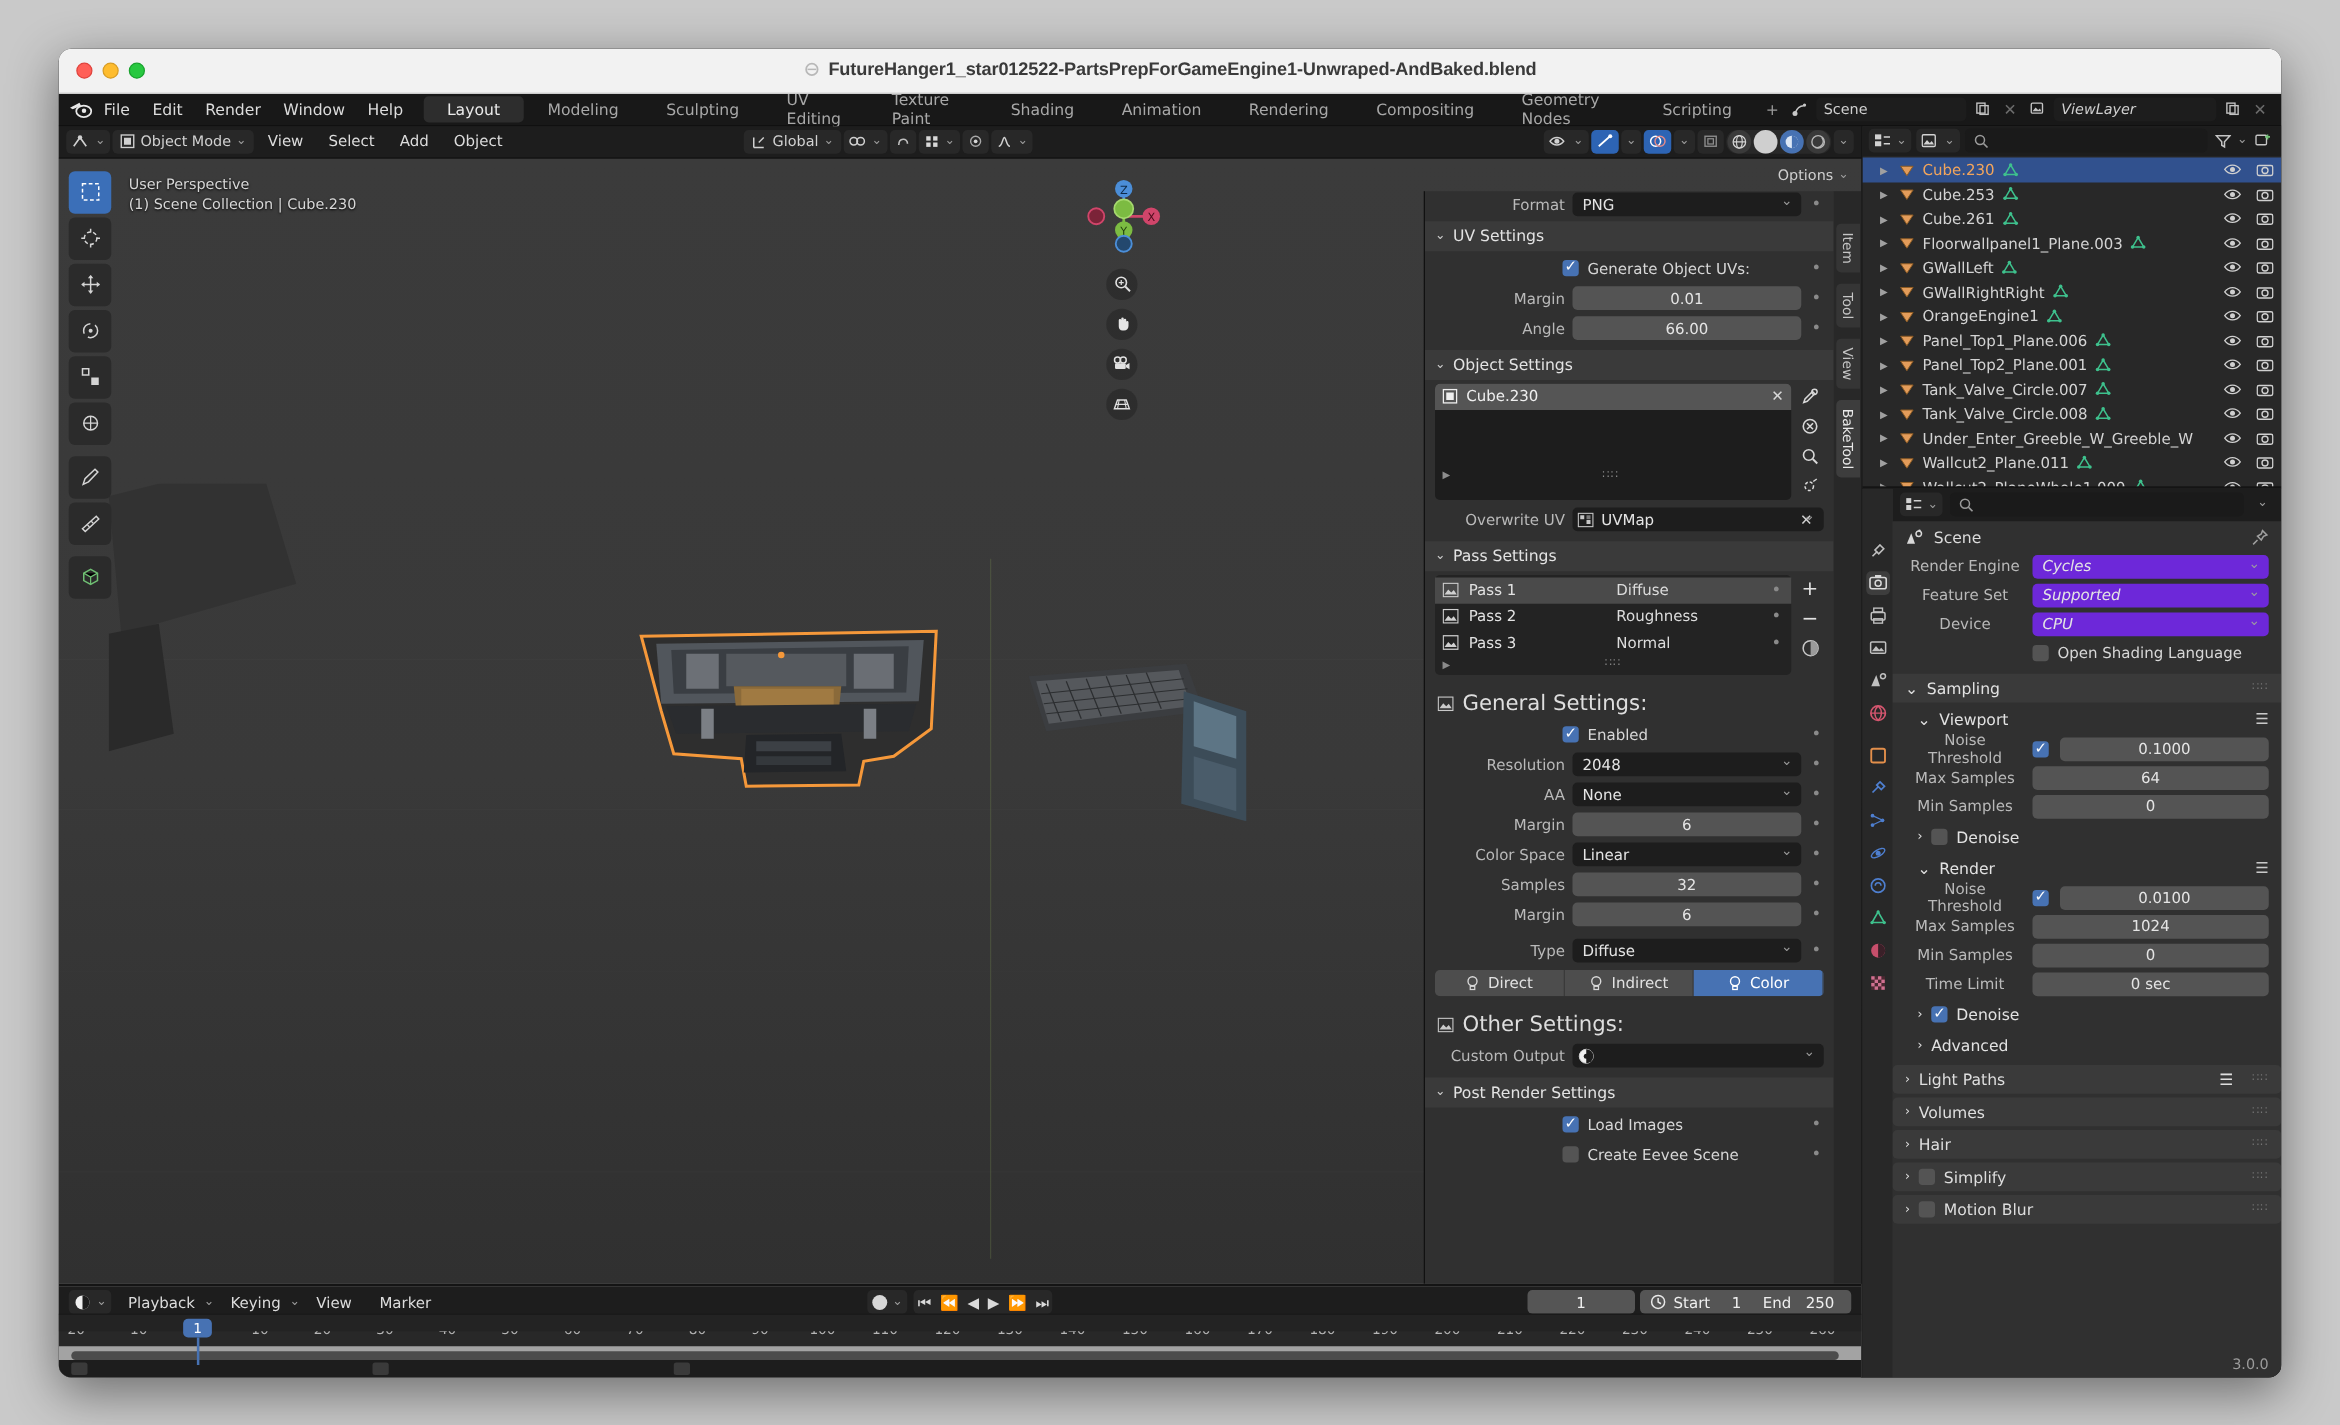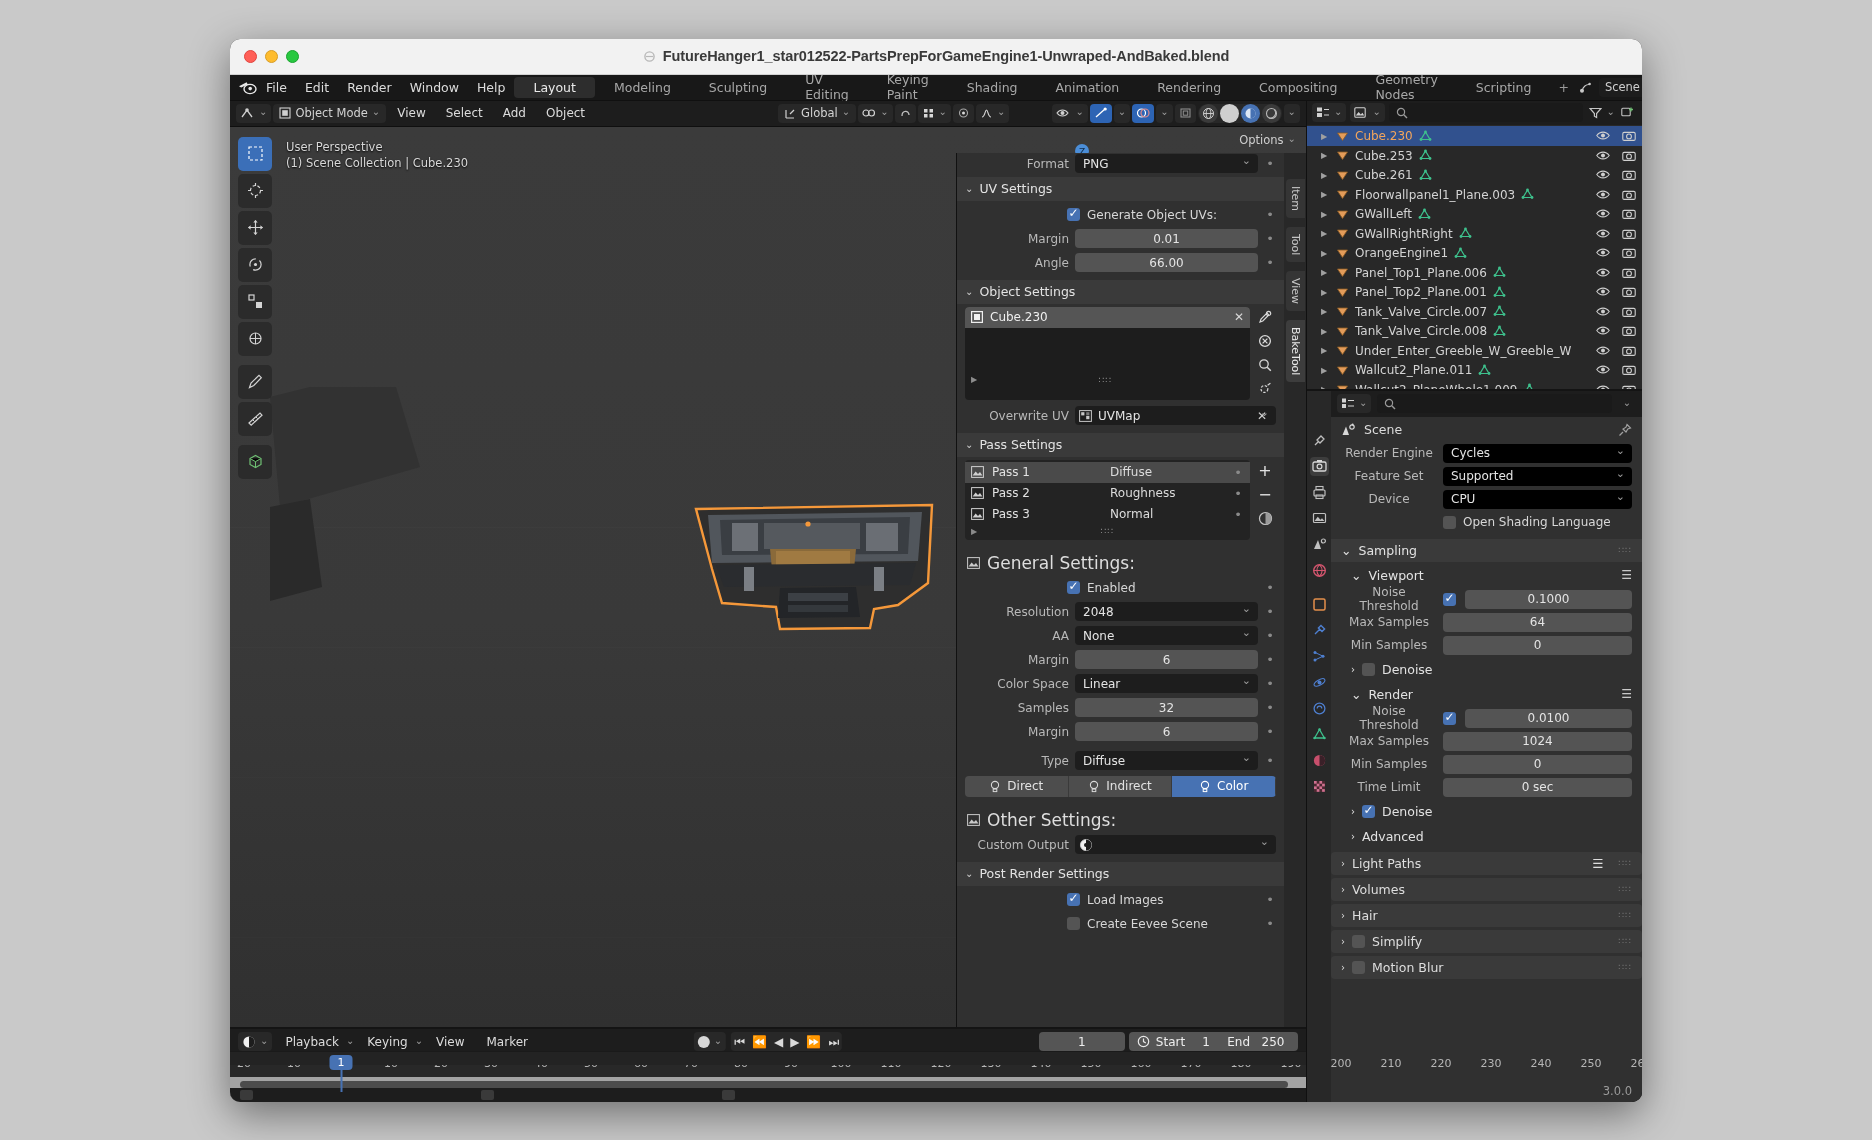--- a/index.html
+++ b/index.html
@@ -1,21 +1,21 @@
 <!DOCTYPE html>
 <html><head>
 <meta charset="utf-8">
 <style>
   * { box-sizing: border-box; margin:0; padding:0; }
   html,body { width:1872px; height:1140px; background:#c9c9c9; font-family:"DejaVu Sans", sans-serif; }
   body { display:flex; align-items:center; justify-content:center; }
 
   .window {
     position:relative;
-    width:1412px; height:1063px;
+    width:1778px; height:1063px;
     background:#1d1d1d;
     border-radius:10px;
     overflow:hidden;
     box-shadow:0 12px 40px rgba(0,0,0,.45);
     font-size:13px;
     color:#d7d7d7;
   }
 
   
   .titlebar {
@@ -177,21 +177,21 @@
   .ptab { width:19px; height:19px; display:flex; align-items:center; justify-content:center; font-size:13px; }
   .ptab.active { background:#3d3d3d; border-radius:4px; }
   .props-body { flex:1 1 auto; overflow:hidden; }
   .props-header { height:26px; display:flex; align-items:center; gap:6px; padding:0 6px; background:#1d1d1d; }
   .scene-row { display:flex; align-items:center; gap:8px; height:26px; padding:0 10px; font-size:12.5px; color:#dcdcdc; }
   .pin { margin-left:auto; color:#9a9a9a; }
   .prow { display:flex; align-items:center; height:21px; gap:6px; padding:0 10px; margin-bottom:2px; }
   .prow .plbl { width:96px; text-align:center; color:#b9b9b9; font-size:12px; flex:0 0 auto; }
   .pctl { flex:1 1 auto; height:19px; background:#545454; border-radius:4px; display:flex; align-items:center;
           justify-content:center; font-size:12px; color:#e4e4e4; position:relative; }
-  .pctl.dd { background:#000000; justify-content:flex-start; padding-left:8px; }
+  .pctl.dd { background:#6d28d9; justify-content:flex-start; padding-left:8px;font-style:italic; }
   .pctl.dd::after { content:"⌄"; position:absolute; right:7px; top:0; color:#9e9e9e; font-size:11px; }
   .phead { display:flex; align-items:center; gap:7px; height:23px; padding:0 10px; background:#3a3a3a;
            font-size:12.5px; color:#e2e2e2; margin-bottom:2px; }
   .phead.sub { background:transparent; padding-left:20px; }
   .phead .dots { margin-left:auto; color:#757575; font-size:9px; letter-spacing:1px; }
   .phead .listicon { margin-left:auto; color:#c9c9c9; font-size:12px; }
   .paccord { display:flex; align-items:center; gap:7px; height:23px; padding:0 10px; background:#3a3a3a;
              font-size:12.5px; color:#dedede; margin-bottom:3px; border-radius:4px; }
   .paccord .dots { margin-left:auto; color:#757575; font-size:9px; letter-spacing:1px; }
   .version { position:absolute; right:10px; bottom:4px; font-size:11.5px; color:#9b9b9b; }
@@ -252,21 +252,21 @@
     <div class="menu-item">File</div>
     <div class="menu-item">Edit</div>
     <div class="menu-item">Render</div>
     <div class="menu-item">Window</div>
     <div class="menu-item">Help</div>
     <div class="wsep"></div>
     <div class="ws-tab active">Layout</div>
     <div class="ws-tab">Modeling</div>
     <div class="ws-tab">Sculpting</div>
     <div class="ws-tab">UV Editing</div>
-    <div class="ws-tab">Keying Paint</div>
+    <div class="ws-tab">Texture Paint</div>
     <div class="ws-tab">Shading</div>
     <div class="ws-tab">Animation</div>
     <div class="ws-tab">Rendering</div>
     <div class="ws-tab">Compositing</div>
     <div class="ws-tab">Geometry Nodes</div>
     <div class="ws-tab">Scripting</div>
     <div class="ws-plus">+</div>
 
     <div class="topbar-right">
       <div class="ibtn">

